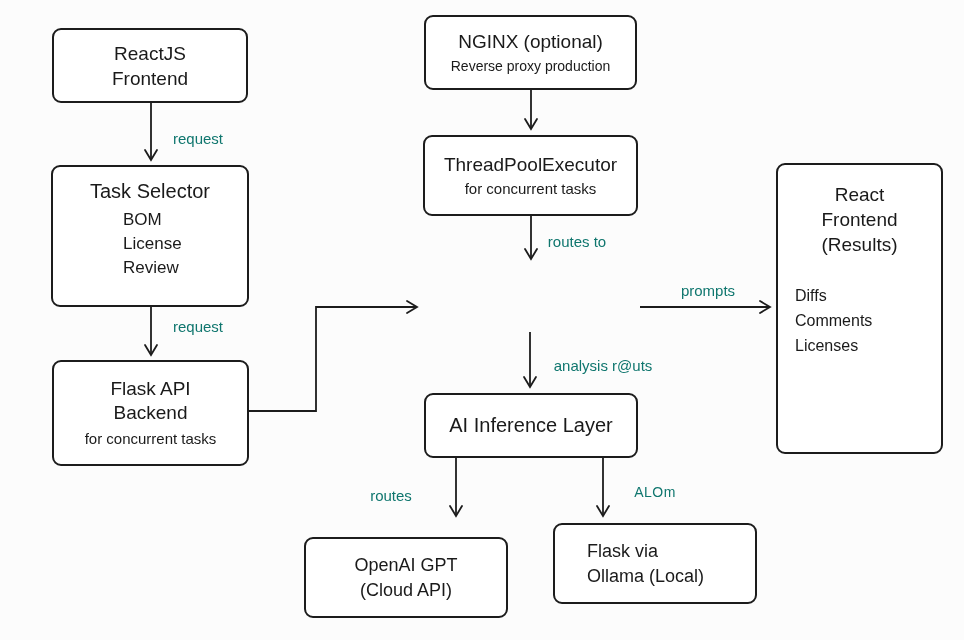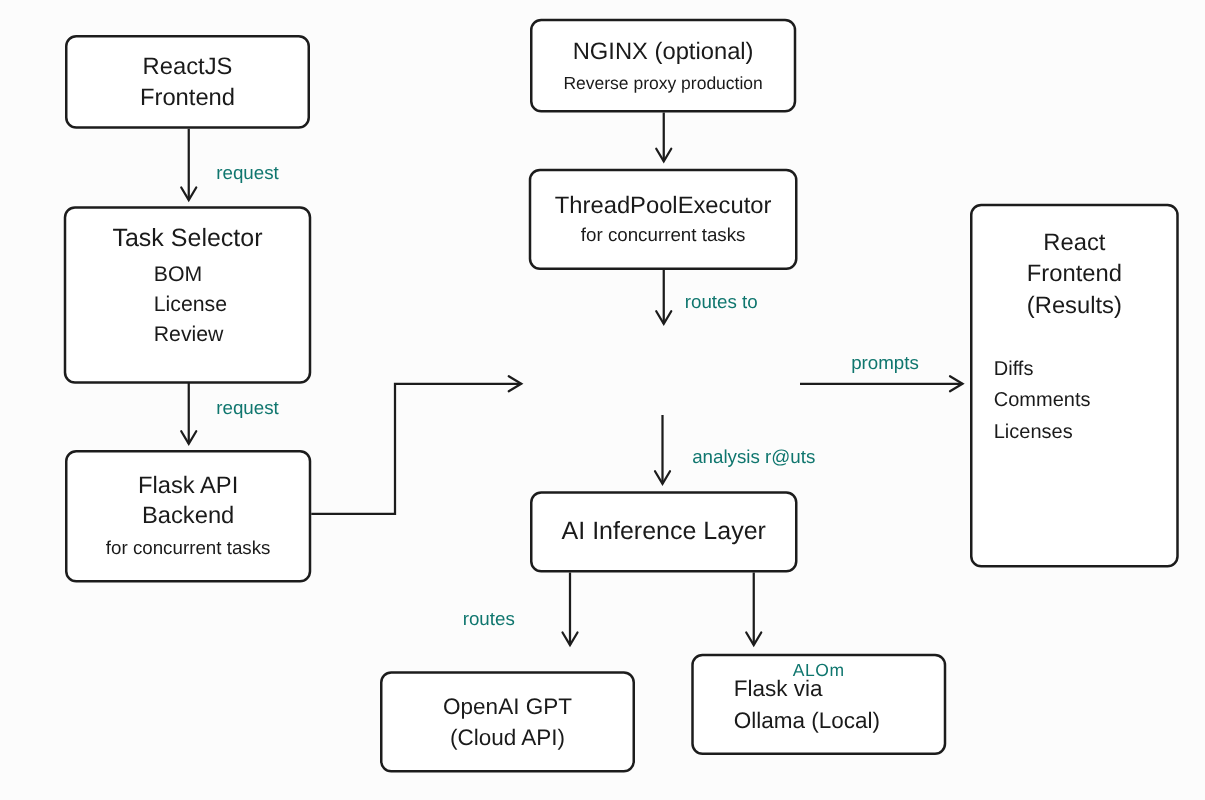--- a/index.html
+++ b/index.html
@@ -64,21 +64,21 @@
     line-height: 18px;
     white-space: nowrap;
     color: #0f766e;
   }
   #l-req1     { left: 198px; top: 130px; }
   #l-req2     { left: 198px; top: 318px; }
   #l-routesto { left: 577px; top: 233px; }
   #l-prompts  { left: 708px; top: 282px; }
   #l-analysis { left: 603px; top: 357px; }
   #l-routes   { left: 391px; top: 487px; }
-  #l-alom     { left: 655px; top: 483px; font-size: 14px; letter-spacing: 0.5px; margin-top: 44px; }
+  #l-alom     { left: 655px; top: 483px; font-size: 14px; letter-spacing: 0.5px; }
 </style>
 </head>
 <body>
 
 <div class="canvas">
 
   <svg class="edges" viewBox="0 0 964 640">
     <defs>
       <marker id="arrow" viewBox="-13 -9 15 18" refX="0" refY="0" markerWidth="15" markerHeight="18" markerUnits="userSpaceOnUse" orient="auto">
         <path d="M-10,-6 L0,0 L-10,6" fill="none" stroke="#1c1c1c" stroke-width="1.8" stroke-linecap="round"></path>

